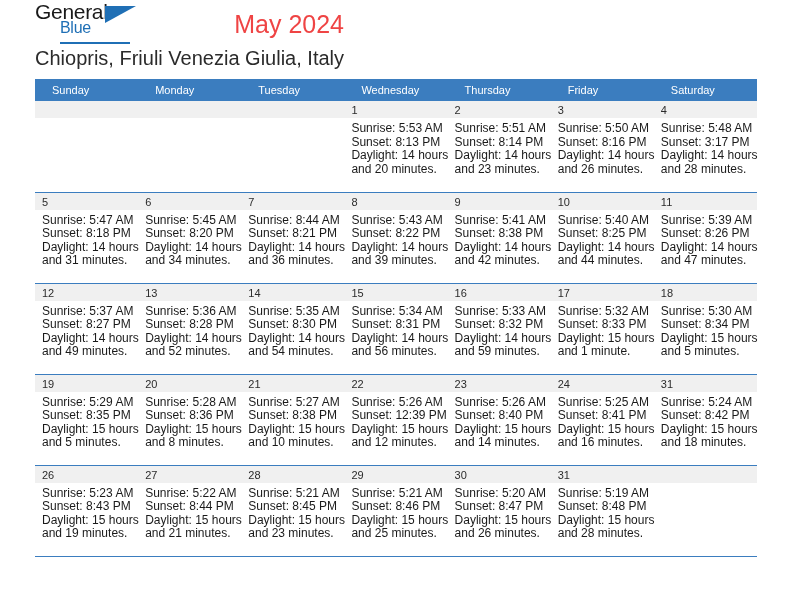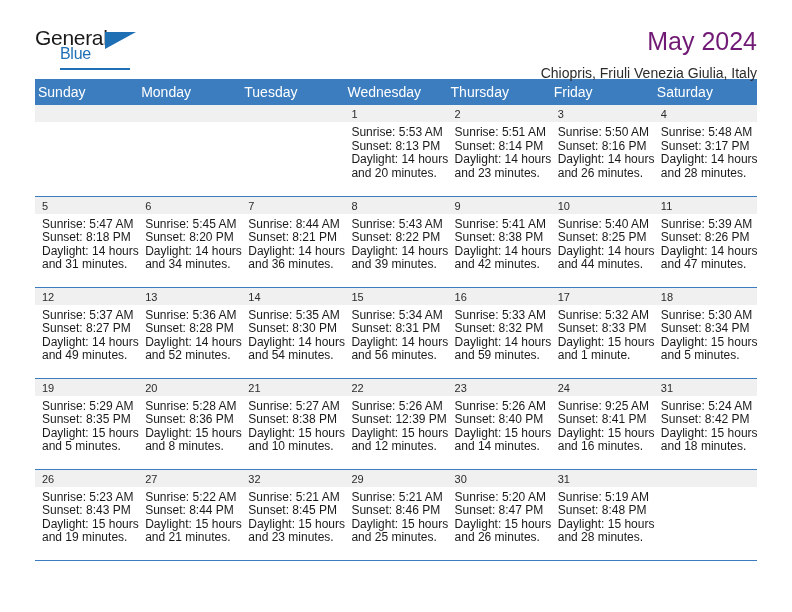--- a/index.html
+++ b/index.html
@@ -21,22 +21,22 @@
     box-sizing: border-box;
     padding: 0 35px;
   }
 
   
   .header {
     display: flex;
     align-items: flex-start;
     justify-content: space-between;
     height: 70px;
-    padding-top: 26px;
     box-sizing: border-box;
+    flex-direction: column;
   }
   .logo {
     display: block;
     position: relative;
     width: 120px;
     height: 46px;
     user-select: none;
   }
   .logo-general {
     position: absolute;
@@ -72,46 +72,46 @@
     width: 70px;
     height: 2px;
     background: #1f6fb5;
   }
   .title-block {
     text-align: right;
     padding-top: 2px;
   }
   .cal-title {
     font-size: 25px;
-    color: #701a75;
+    color: #ef4444;
     line-height: 1.1;
     font-weight: normal;
     margin: 0;
   }
   .cal-subtitle {
-    font-size: 14px;
+    font-size: 20px;
     color: #2b2b2b;
     margin: 9px 0 0 0;
     font-weight: normal;
   }
 
   
   .calendar {
     width: 722px;
     border-collapse: collapse;
     table-layout: fixed;
     margin-top: 9px;
   }
   .calendar th {
     background: #3b7dbf;
     color: #ffffff;
-    font-size: 14px;
+    font-size: 11px;
     font-weight: normal;
     text-align: left;
-    padding: 5px 0 5px 3px;
+    padding: 5px 0 5px 17px;
     height: 19px;
     box-sizing: border-box;
   }
   .calendar td {
     vertical-align: top;
     padding: 0;
     height: 91px;
     border-bottom: 1px solid #3b7dbf;
     box-sizing: border-box;
   }
@@ -448,21 +448,21 @@
                 <div>Sunset: 8:40 PM</div>
                 <div>Daylight: 15 hours</div>
                 <div>and 14 minutes.</div>
               </div>
             </div>
           </td>
           <td>
             <div class="cell-inner">
               <span class="daynum">24</span>
               <div class="info">
-                <div>Sunrise: 9:25 AM</div>
+                <div>Sunrise: 5:25 AM</div>
                 <div>Sunset: 8:41 PM</div>
                 <div>Daylight: 15 hours</div>
                 <div>and 16 minutes.</div>
               </div>
             </div>
           </td>
           <td>
             <div class="cell-inner">
               <span class="daynum">31</span>
               <div class="info">
@@ -492,21 +492,21 @@
               <div class="info">
                 <div>Sunrise: 5:22 AM</div>
                 <div>Sunset: 8:44 PM</div>
                 <div>Daylight: 15 hours</div>
                 <div>and 21 minutes.</div>
               </div>
             </div>
           </td>
           <td>
             <div class="cell-inner">
-              <span class="daynum">32</span>
+              <span class="daynum">28</span>
               <div class="info">
                 <div>Sunrise: 5:21 AM</div>
                 <div>Sunset: 8:45 PM</div>
                 <div>Daylight: 15 hours</div>
                 <div>and 23 minutes.</div>
               </div>
             </div>
           </td>
           <td>
             <div class="cell-inner">

